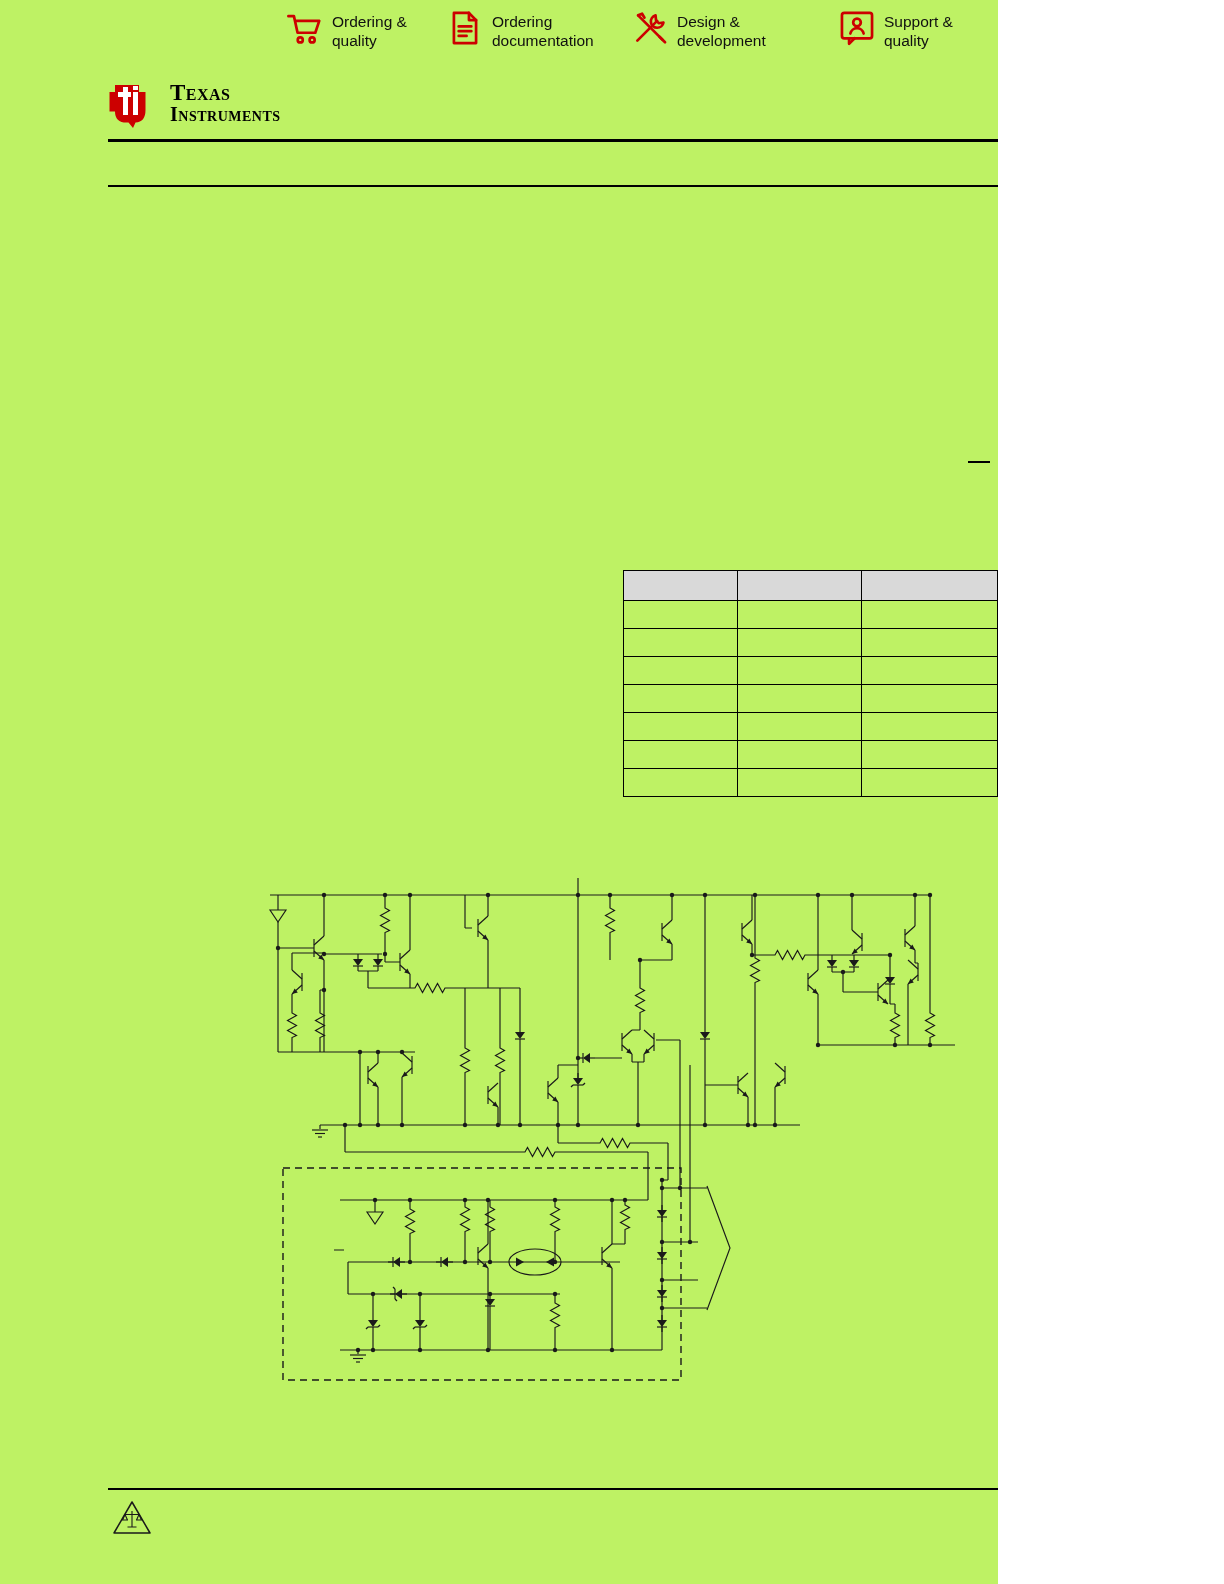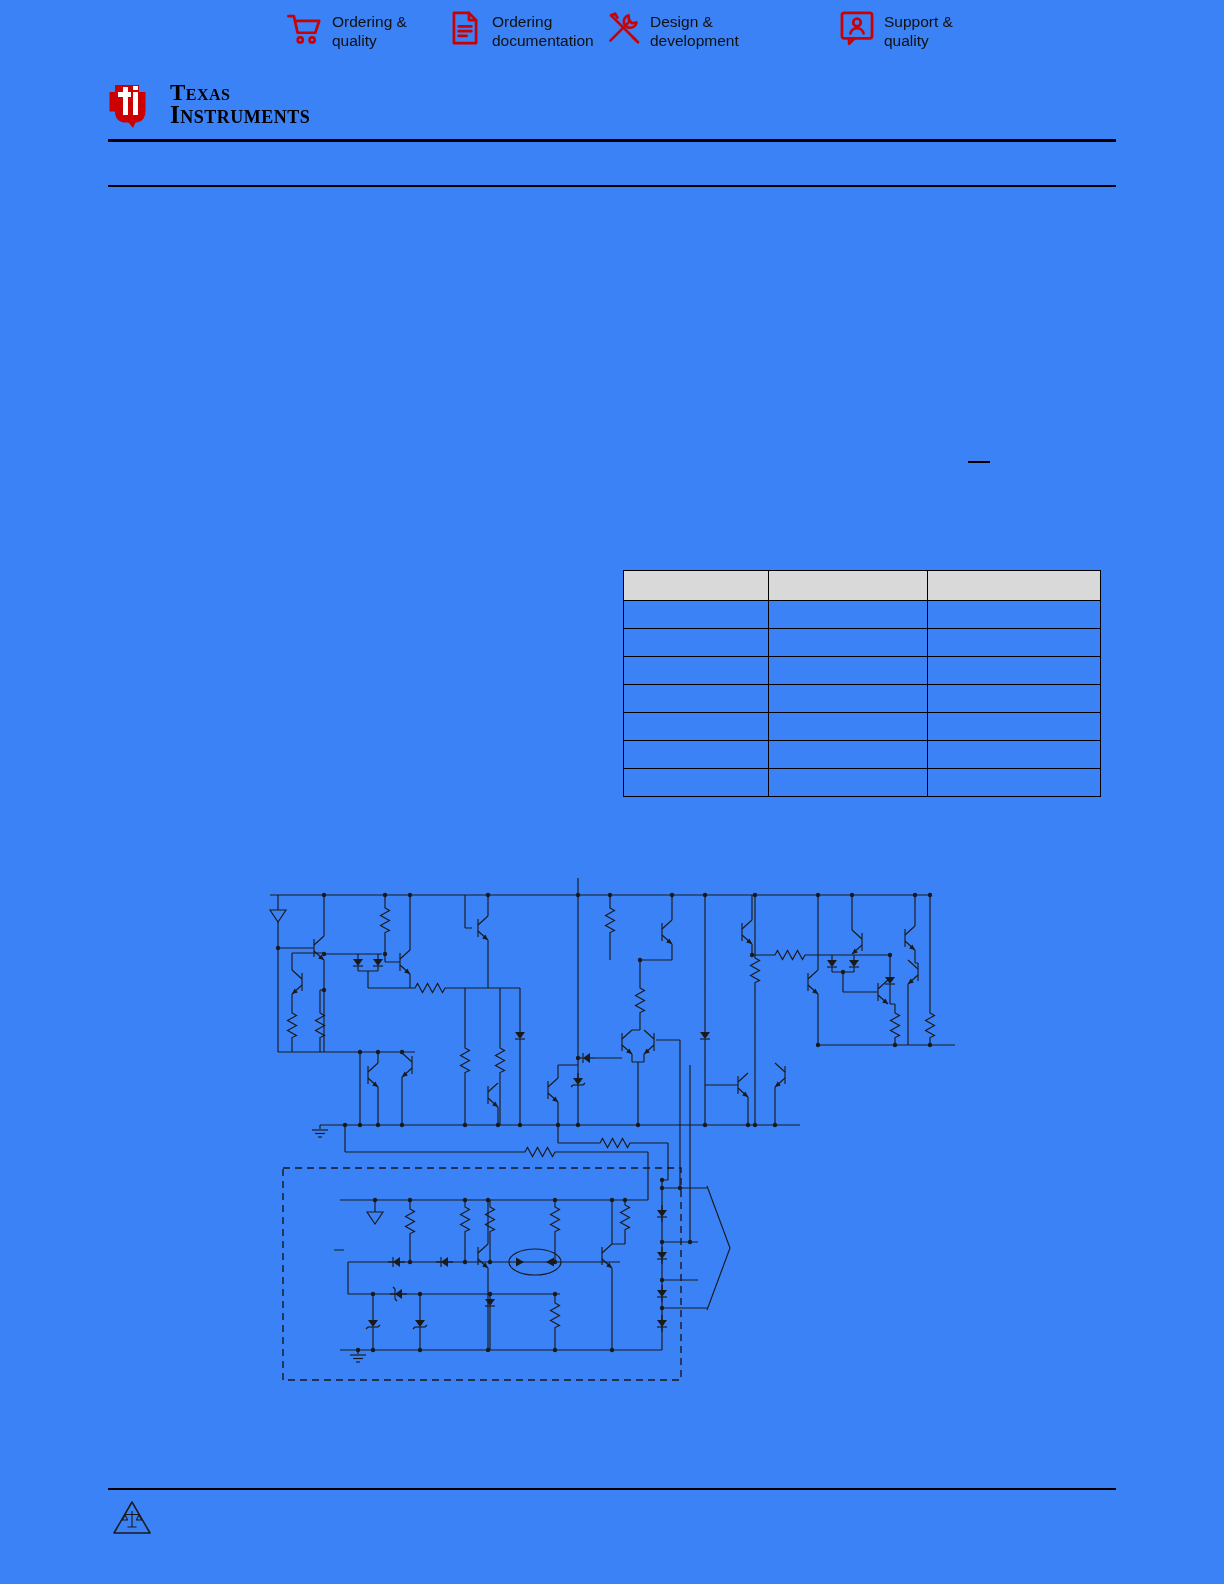--- a/index.html
+++ b/index.html
@@ -1,28 +1,28 @@
 <!DOCTYPE html>
 <html><head>
 <meta charset="utf-8">
 <style>
   html,body{margin:0;padding:0;}
-  .page{position:relative;width:1224px;height:1584px;background:#3b82f6;overflow:hidden;
+  .page{position:relative;width:998px;height:1584px;background:#bef264;overflow:hidden;
         font-family:"Liberation Sans",sans-serif;color:#111;}
   .rule{position:absolute;background:#000;}
   
   .nav-item{position:absolute;top:8px;display:flex;align-items:flex-start;gap:8px;cursor:pointer;}
   .nav-icon{width:38px;height:40px;flex:0 0 auto;}
   .nav-label{font-size:15.5px;line-height:19px;padding-top:4px;color:#101010;}
   .nav-label span{display:block;}
   
   .logo{position:absolute;left:108px;top:82px;display:flex;align-items:flex-start;gap:22px;}
   .logo-text{font-family:"Liberation Serif",serif;font-variant:small-caps;color:#000;}
   .logo-text .l1{font-size:23px;font-weight:700;letter-spacing:0.5px;line-height:22px;}
-  .logo-text .l2{font-size:25px;font-weight:700;letter-spacing:0.5px;line-height:21px;}
+  .logo-text .l2{font-size:20px;font-weight:700;letter-spacing:0.5px;line-height:21px;}
   
   .spec-table{position:absolute;left:623px;top:570px;border-collapse:collapse;table-layout:fixed;}
   .spec-table th,.spec-table td{border:1px solid #000;padding:0;font-size:13px;}
   .spec-table thead th{background:#d9d9d9;height:29px;}
   .spec-table td{height:27px;}
   .overline-dash{position:absolute;left:968px;top:461px;width:22px;height:2px;background:#000;}
   .schematic{position:absolute;left:250px;top:870px;}
   .footer-icon{position:absolute;left:112px;top:1500px;}
 </style>
 </head>
@@ -47,21 +47,21 @@
       <path d="M5 2.5 H14.5 L19 7 V21.5 H5 Z"></path>
       <path d="M14.5 2.5 V7 H19"></path>
       <path d="M8 11 H16 M8 14 H16 M8 17 H13"></path>
     </svg>
     <div class="nav-label">
       <span>Ordering</span>
       <span>documentation</span>
     </div>
   </div>
 
-  <div class="nav-item" style="left:604px">
+  <div class="nav-item" style="left:631px">
     <svg class="nav-icon" viewBox="0 0 24 24" fill="none" stroke="#cc0000" stroke-width="1.7" stroke-linejoin="round" stroke-linecap="round">
       <path d="M4 20 L16.5 7.5"></path>
       <path d="M15.5 4 A4 4 0 1 0 20.5 8.5 L17.5 9 L15.8 7 Z"></path>
       <path d="M4.5 4 L20 19.5"></path>
       <path d="M18 17.5 L21.5 21"></path>
       <path d="M4.5 4 L7 3 L8.5 5.5"></path>
     </svg>
     <div class="nav-label">
       <span>Design &amp;</span>
       <span>development</span>

